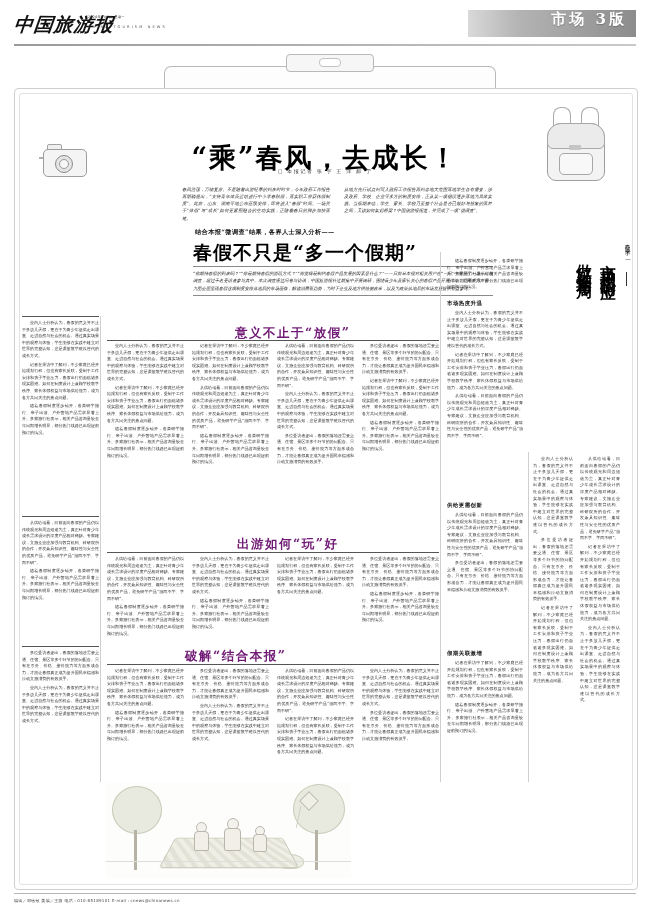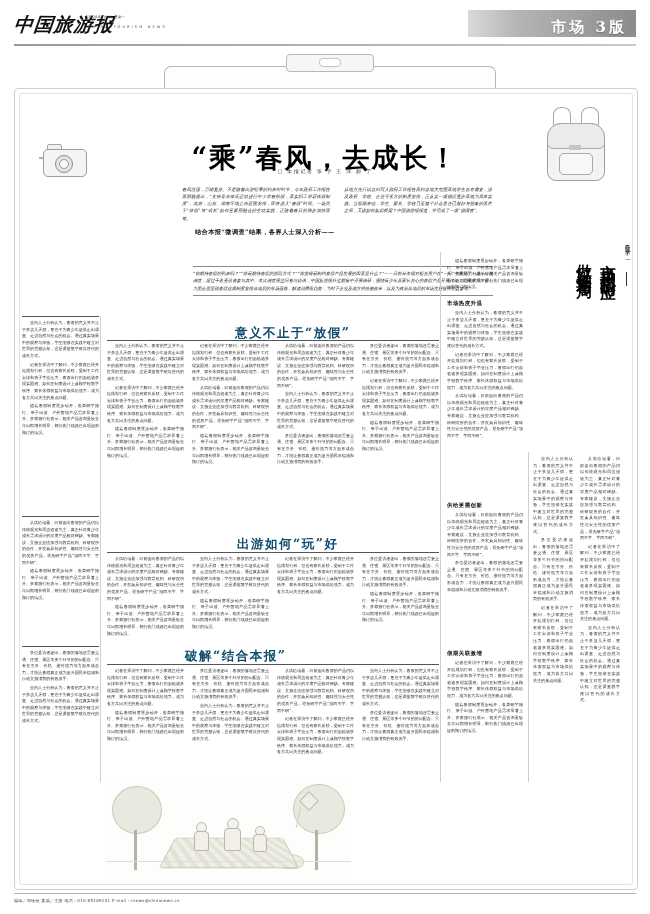--- a/index.html
+++ b/index.html
@@ -31,21 +31,21 @@
     font-size:3.4px;color:#333;letter-spacing:.2px;white-space:nowrap;
   }
   .logo-en{
     position:absolute;left:88px;top:25px;
     font-size:3.6px;color:#555;letter-spacing:2.1px;white-space:nowrap;
   }
   .section-tab{
     position:absolute;right:14px;top:10px;
     width:168px;height:27px;
     background:linear-gradient(to right,#d9d9d9 0%,#b4b4b4 30%,#8c8c8c 100%);
-    display:flex;align-items:flex-end;justify-content:flex-end;
+    display:flex;align-items:flex-start;justify-content:flex-end;
     padding-right:9px;box-sizing:border-box;
   }
   .section-tab span{
     font-family:"DejaVu Serif","Liberation Serif",serif;
     font-size:15px;font-weight:700;color:#fff;letter-spacing:3px;
     text-shadow:0 1px 1px rgba(0,0,0,.25);
   }
   .masthead-rule{
     position:absolute;left:14px;top:44px;width:622px;height:2.4px;
     background:linear-gradient(to right,#9a9a9a,#c9c9c9);
@@ -170,21 +170,21 @@
     font-size:4.3px;line-height:1.7;text-align:justify;color:#222;
     font-style:italic;
     border-top:.7px solid #8a8a8a;border-bottom:.7px solid #8a8a8a;
     padding:3px 0;
   }
 
   
   .sec-head{
     position:absolute;
     font-family:"DejaVu Serif","Liberation Serif",serif;
-    font-weight:700;color:#0c4a6e;
+    font-weight:700;color:#701a75;
   }
   .sec-h-a{left:235px;top:325px;font-size:12.5px;letter-spacing:1.5px;}
   .sec-h-b{left:237px;top:536px;font-size:12.5px;letter-spacing:1.5px;}
   .sec-h-c{left:185px;top:648px;font-size:12.5px;letter-spacing:1.5px;}
 
   
   .col{
     position:absolute;
     font-family:"DejaVu Serif","Liberation Serif",serif;
     font-size:4.05px;line-height:1.63;text-align:justify;color:#303030;
@@ -351,20 +351,21 @@
 
   <div class="main-title">“乘”春风，去成长！</div>
   <div class="byline">□ 本报记者  张 宇  王 洋  郝 宁</div>
 
   <div class="lead">
     <div class="lead-col">春风浩荡，万物复苏。不是随着出游旺季的到来时时节，今年政府工作报告再明确提出，“支持青年体质运动进行中小学春秋假，落实职工带薪休假制度”。此前，山东、湖南等地公布基预安排，即将进入“春假”时间。一场关于“休假”与“成长”如何更紧密融合的生动实践，正随着春日的脚步加快落笔。</div>
     <div class="lead-col">从地方先行试点到写入政府工作报告再到各地大范围落地学生各有需要，涉及政府、学校、企业等多方的制度安排，正从某一项倡议逐步落地为具体实践。当假期来临，学生、家长、学校乃至整个社会是否已做好与想象的落差之间，又该如何架起桥梁？中国旅游报报道，并完成了一项“微调查”。</div>
   </div>
 
   <div class="kicker">结合本报“微调查”结果，各界人士深入分析——</div>
+  <div class="subhead">春假不只是“多一个假期”</div>
   <div class="standfirst">“你期待春假的到来吗？”“你最期待春假的游玩方式？”“你觉得最制约春假产品发展的因素是什么？”——日前基本报对相关用户在“一问”中展开了一场小规模调查，超过千名受访者参与其中。本次调查通过问卷与访谈，中国旅游报社近期集中开展调研，围绕青少年及家长关心的春假产品开展讨论，汇聚多方声音，力图全面呈现春假这项制度安排落地后的市场画像，解读消费新趋势，为时下企业及地方供给侧改革，以及为政策落地后的市场发展提供有益参考。</div>
 
   <div class="sec-head sec-h-a">意义不止于“放假”</div>
   <div class="sec-head sec-h-b">出游如何“玩”好</div>
   <div class="sec-head sec-h-c">破解“结合本报”</div>
 
   <div class="sec-underline" style="left:107px;top:340px;width:332px;"></div>
   <div class="sec-underline" style="left:107px;top:552px;width:332px;"></div>
   <div class="sec-underline" style="left:107px;top:664px;width:332px;"></div>
   <div class="sec-underline" style="left:22px;top:316px;width:77px;"></div>

